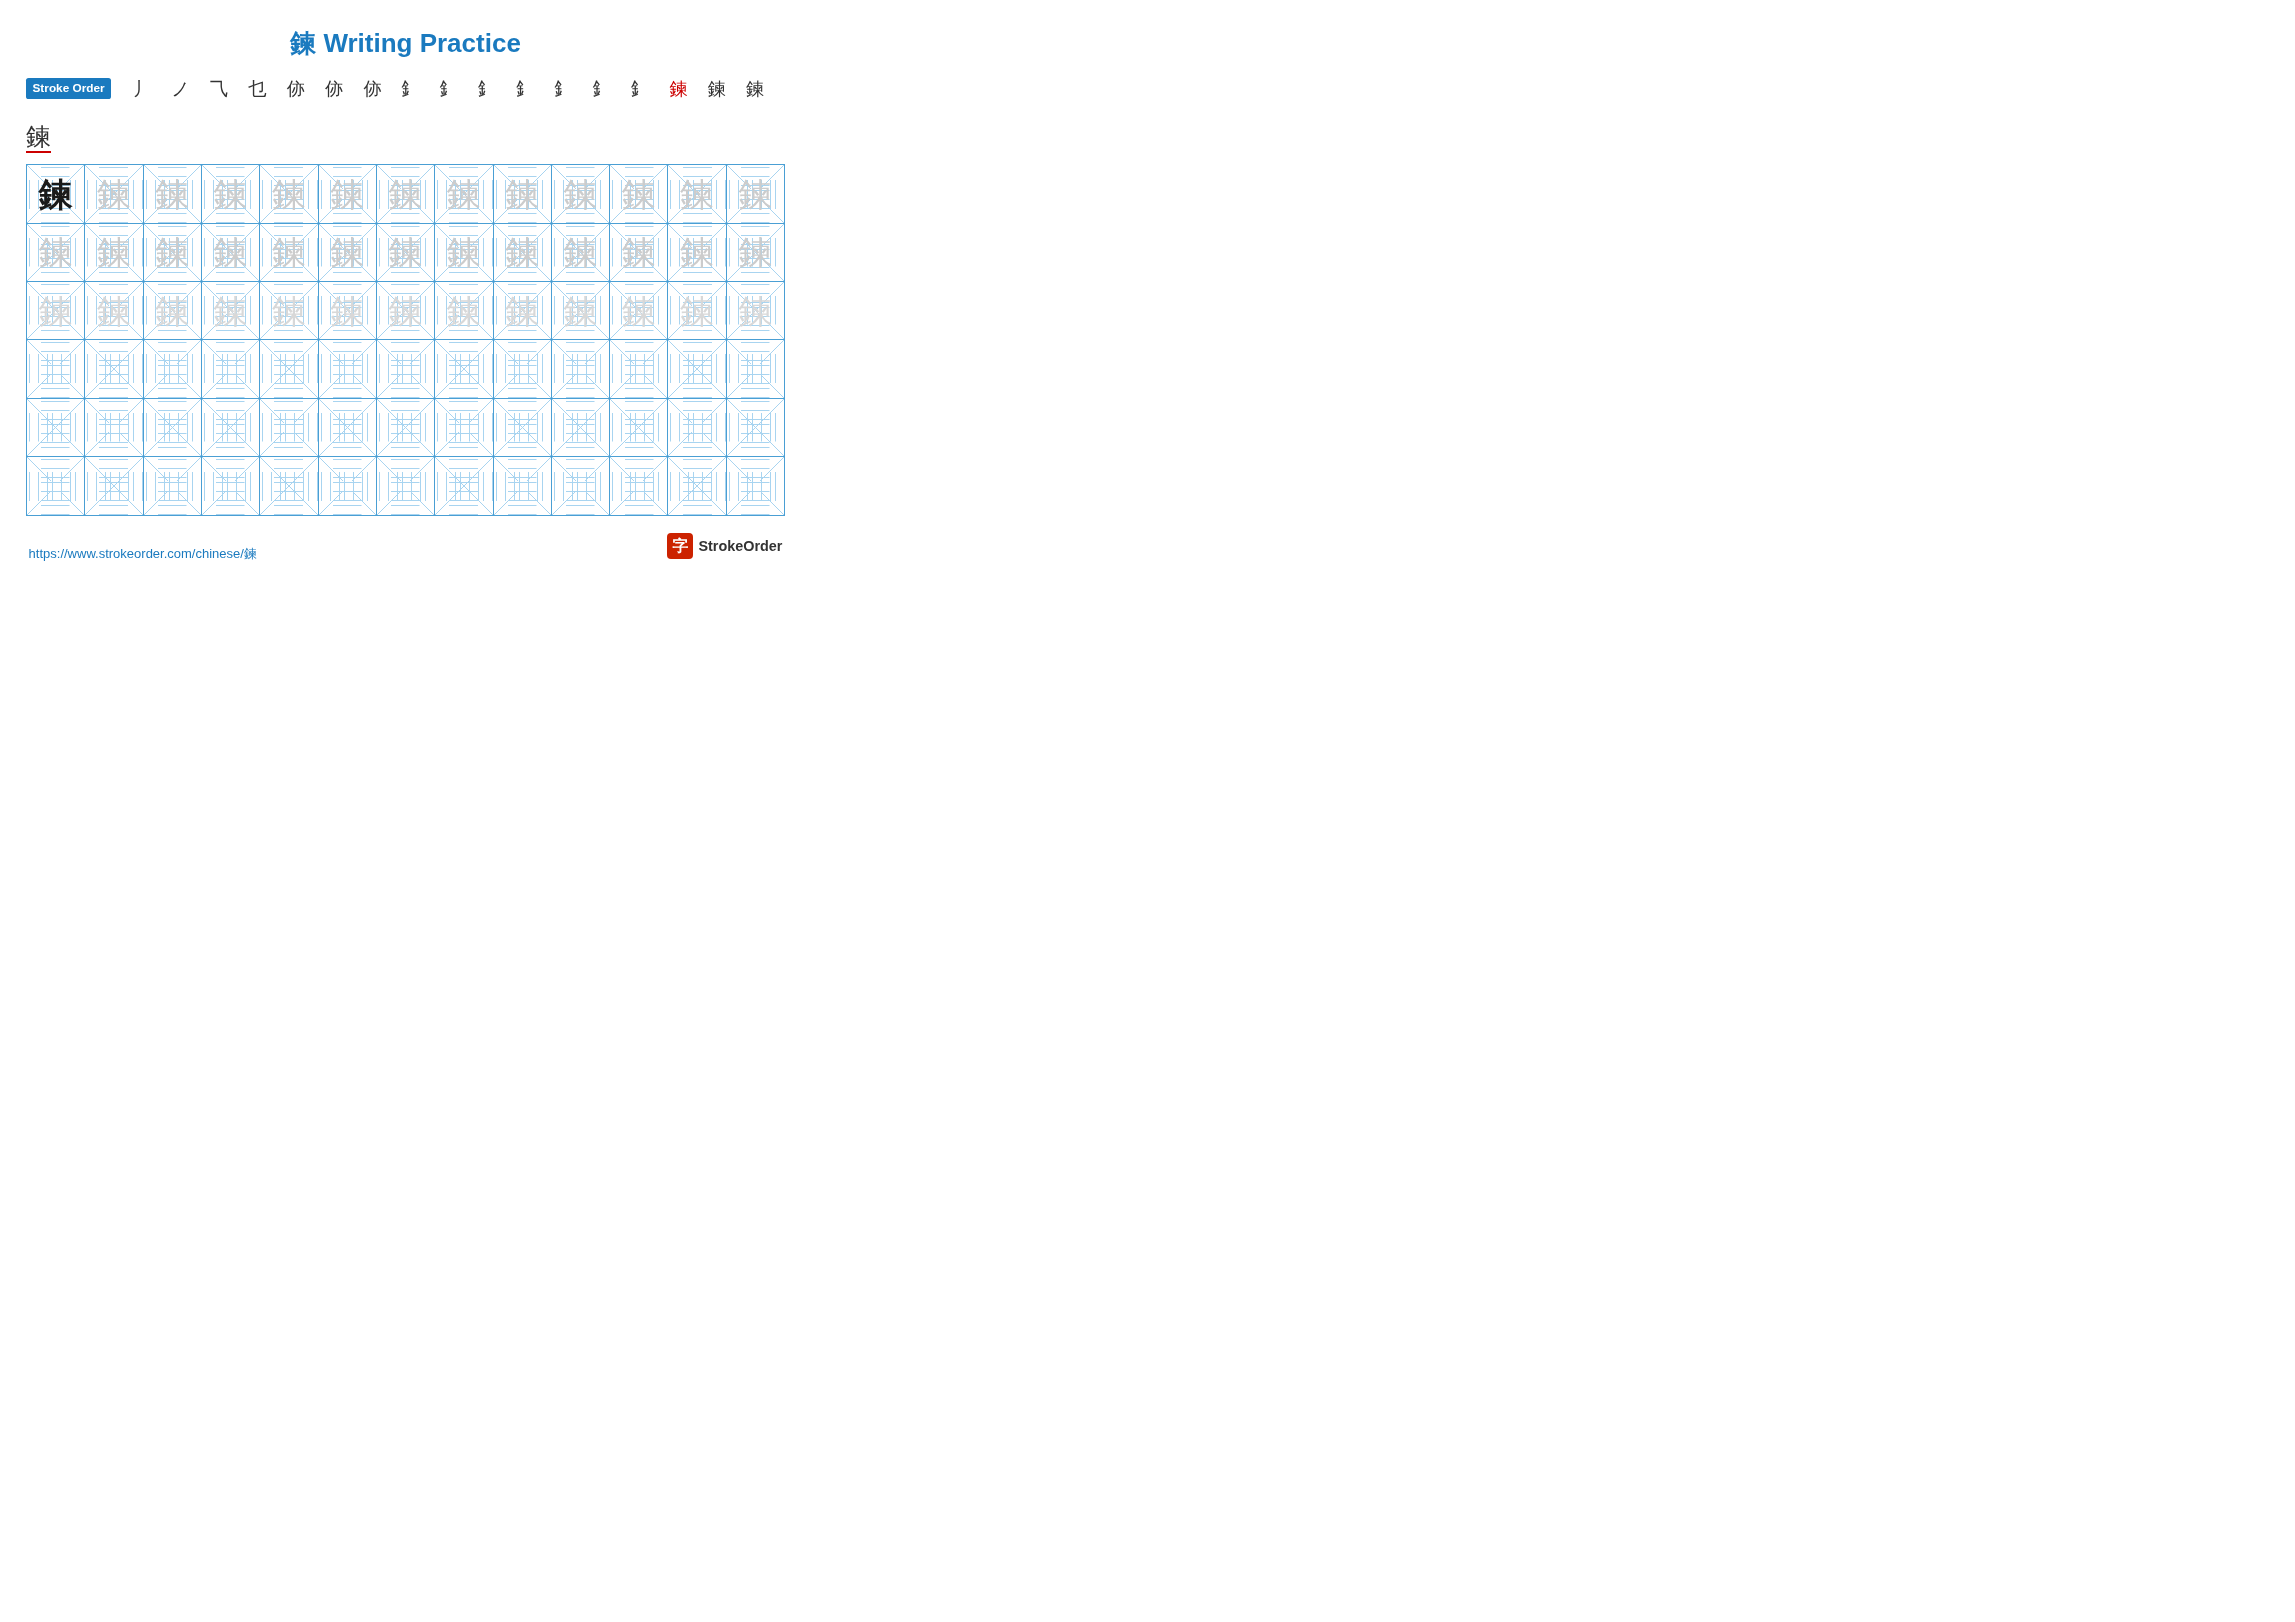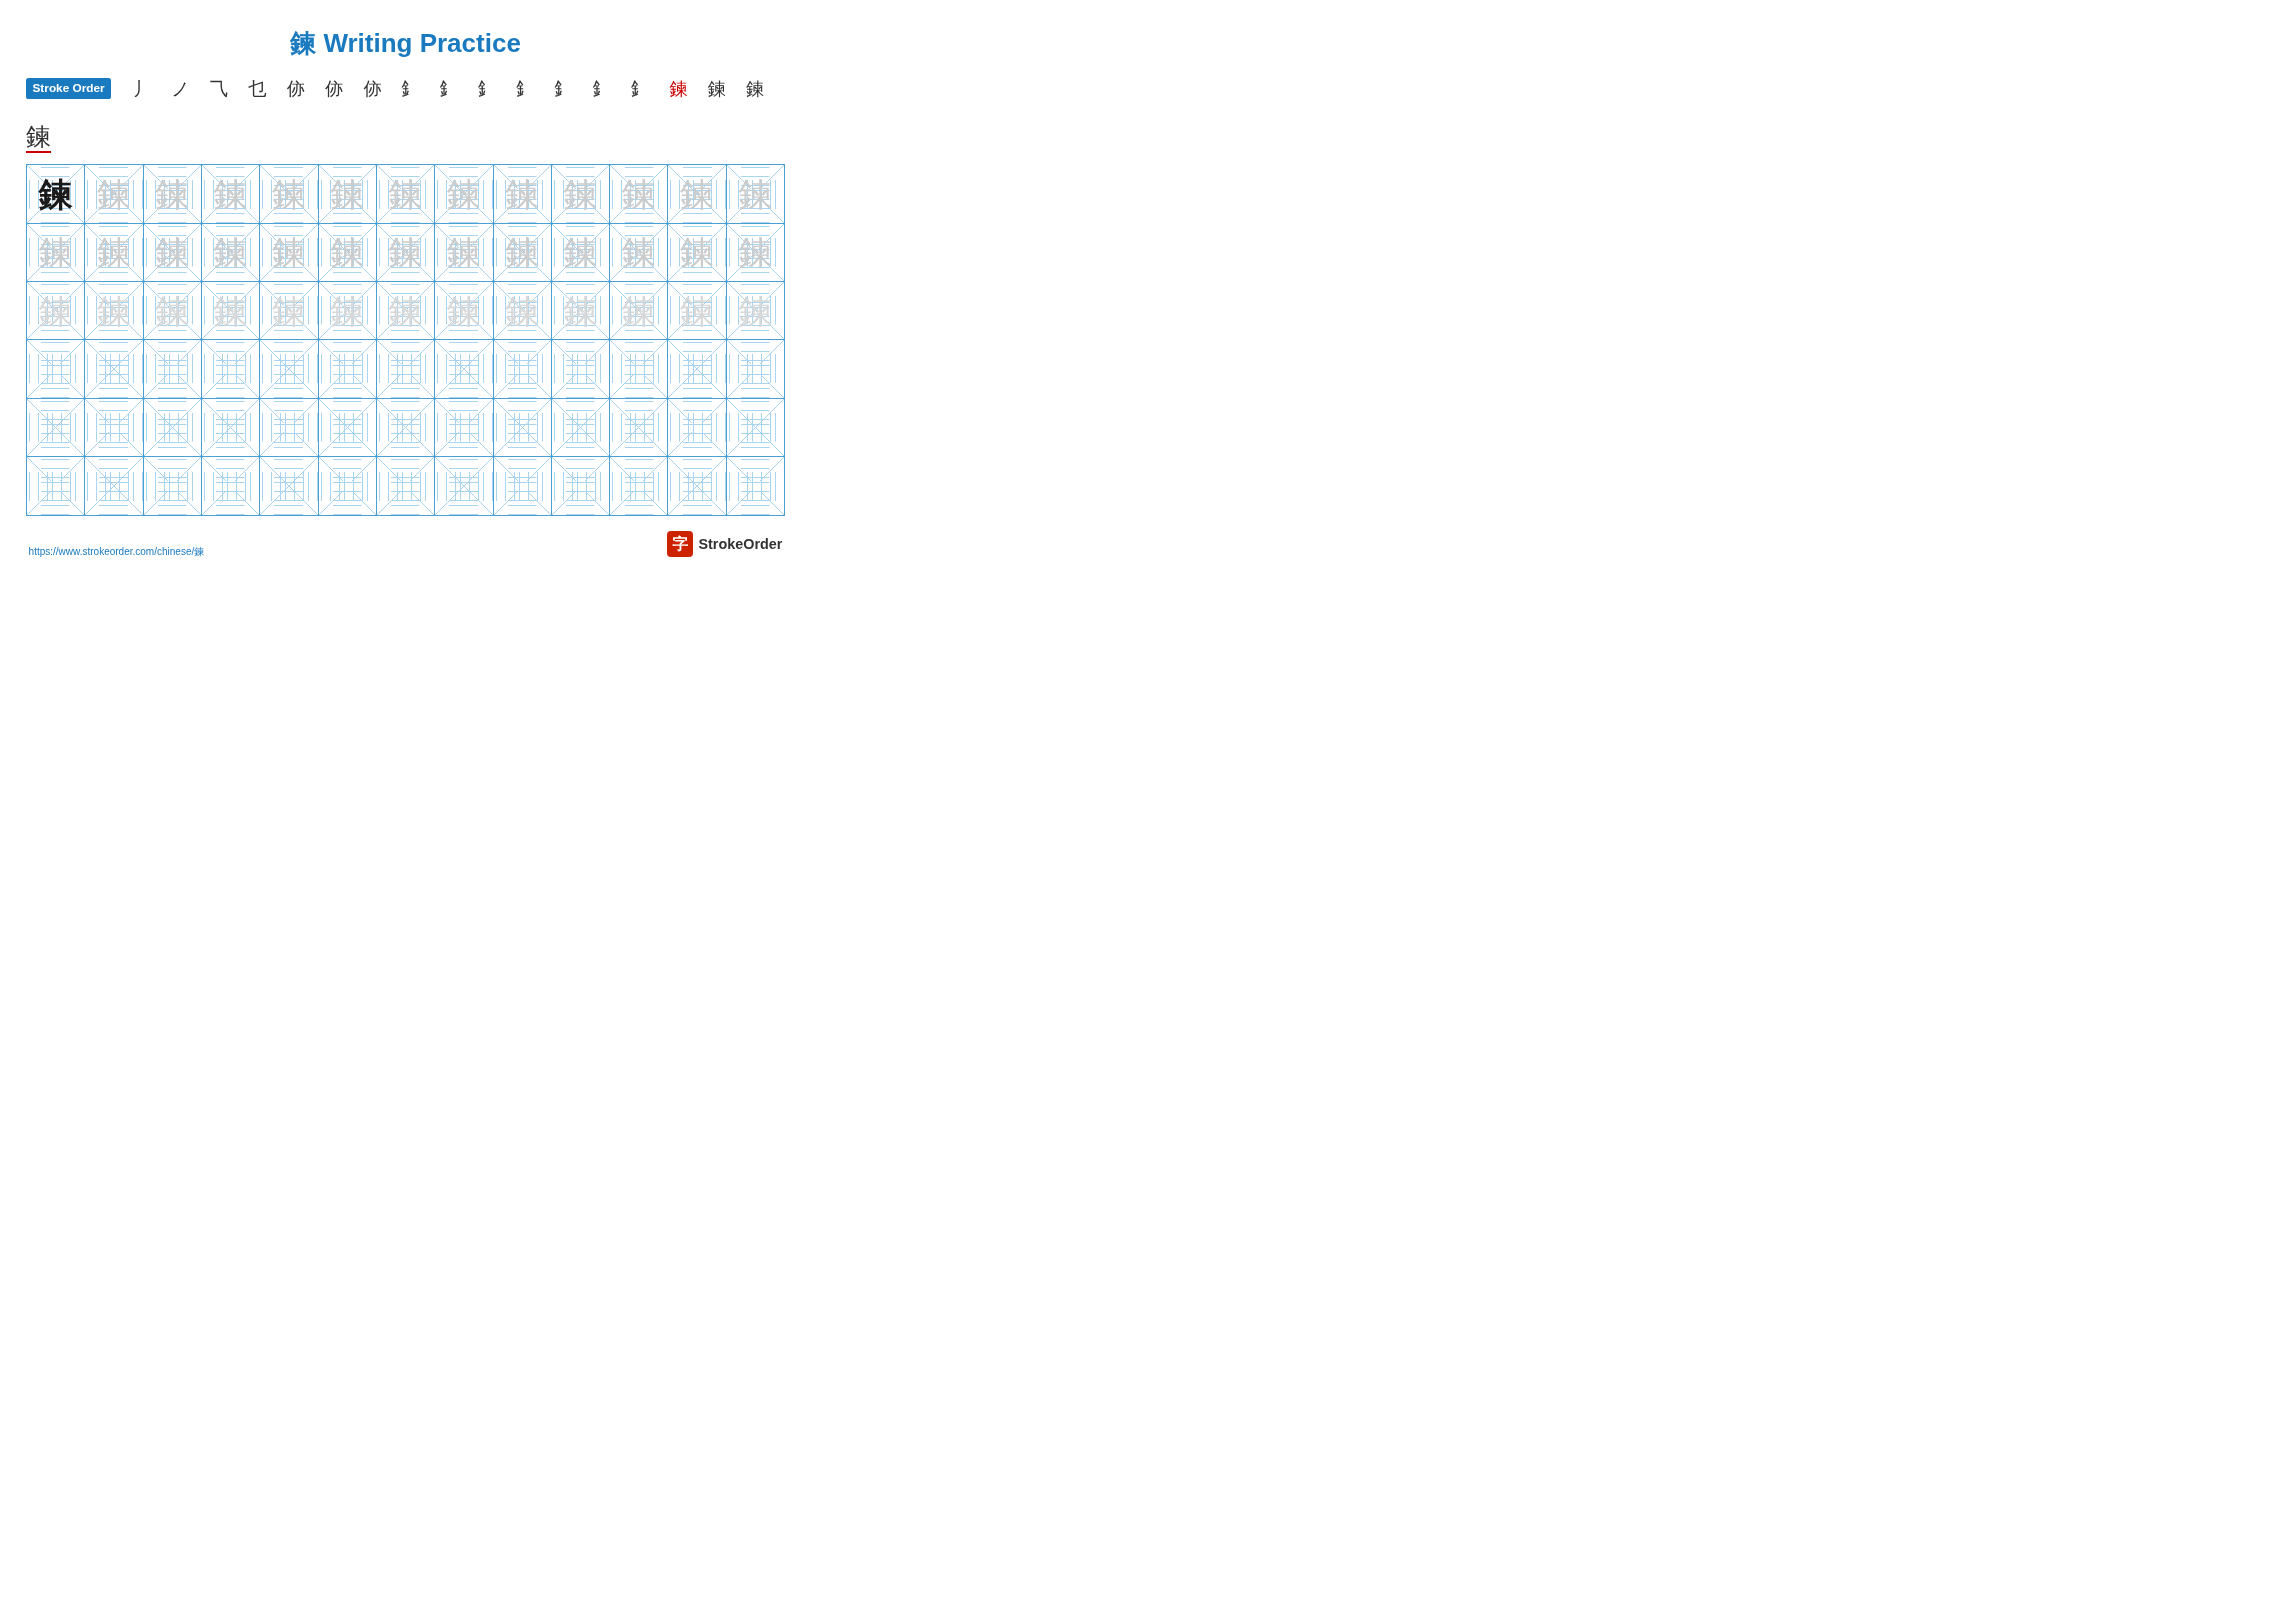--- a/index.html
+++ b/index.html
@@ -162,21 +162,21 @@
     .footer {
       display: flex;
       justify-content: space-between;
       align-items: center;
       margin-top: 13px;
       padding: 0 2.6px;
     }
 
     .footer-url {
       color: #1a7abf;
-      font-size: 10px;
+      font-size: 13px;
       text-decoration: none;
       margin-top: 16px;
     }
 
     .footer-brand {
       display: flex;
       align-items: center;
       gap: 5.2px;
       font-size: 14.4px;
       font-weight: bold;

